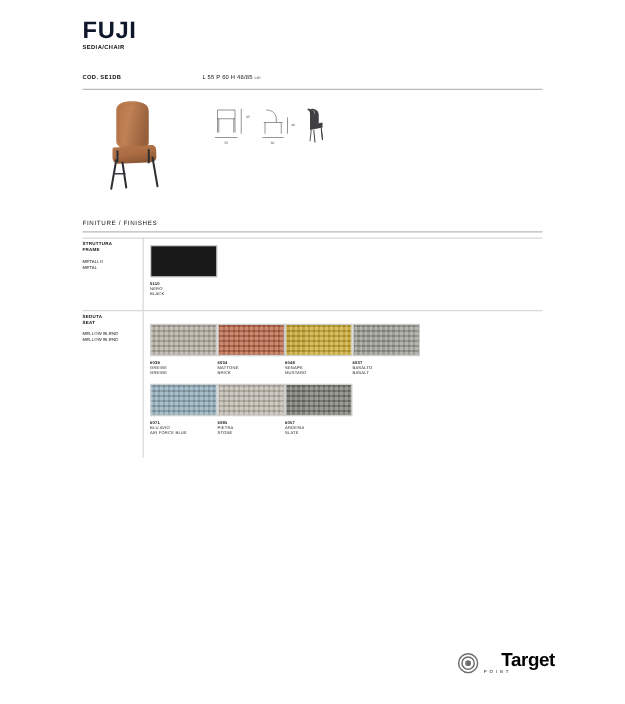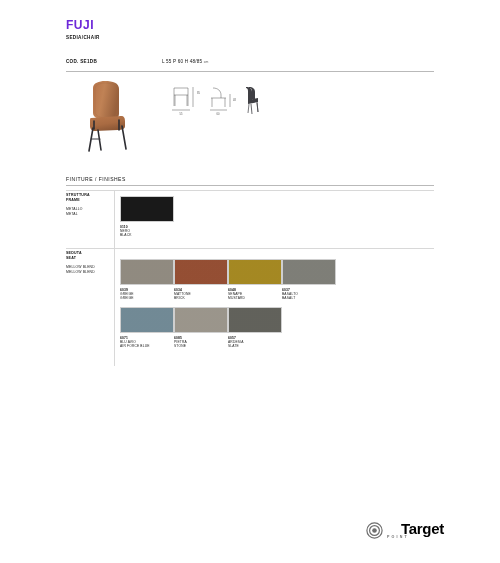--- a/index.html
+++ b/index.html
@@ -24,24 +24,24 @@
     background: #ffffff;
   }
 
   
   .title-block {
     position: absolute;
     left: 66px;
     top: 18px;
   }
   .product-title {
-    font-size: 12px;
+    font-size: 19px;
     font-weight: bold;
     letter-spacing: 0.5px;
-    color: #6d28d9;
+    color: #0f172a;
     line-height: 14px;
     margin: 0;
   }
   .product-subtitle {
     font-size: 4.6px;
     font-weight: bold;
     letter-spacing: 0.35px;
     color: #111111;
     margin-top: 3px;
   }

